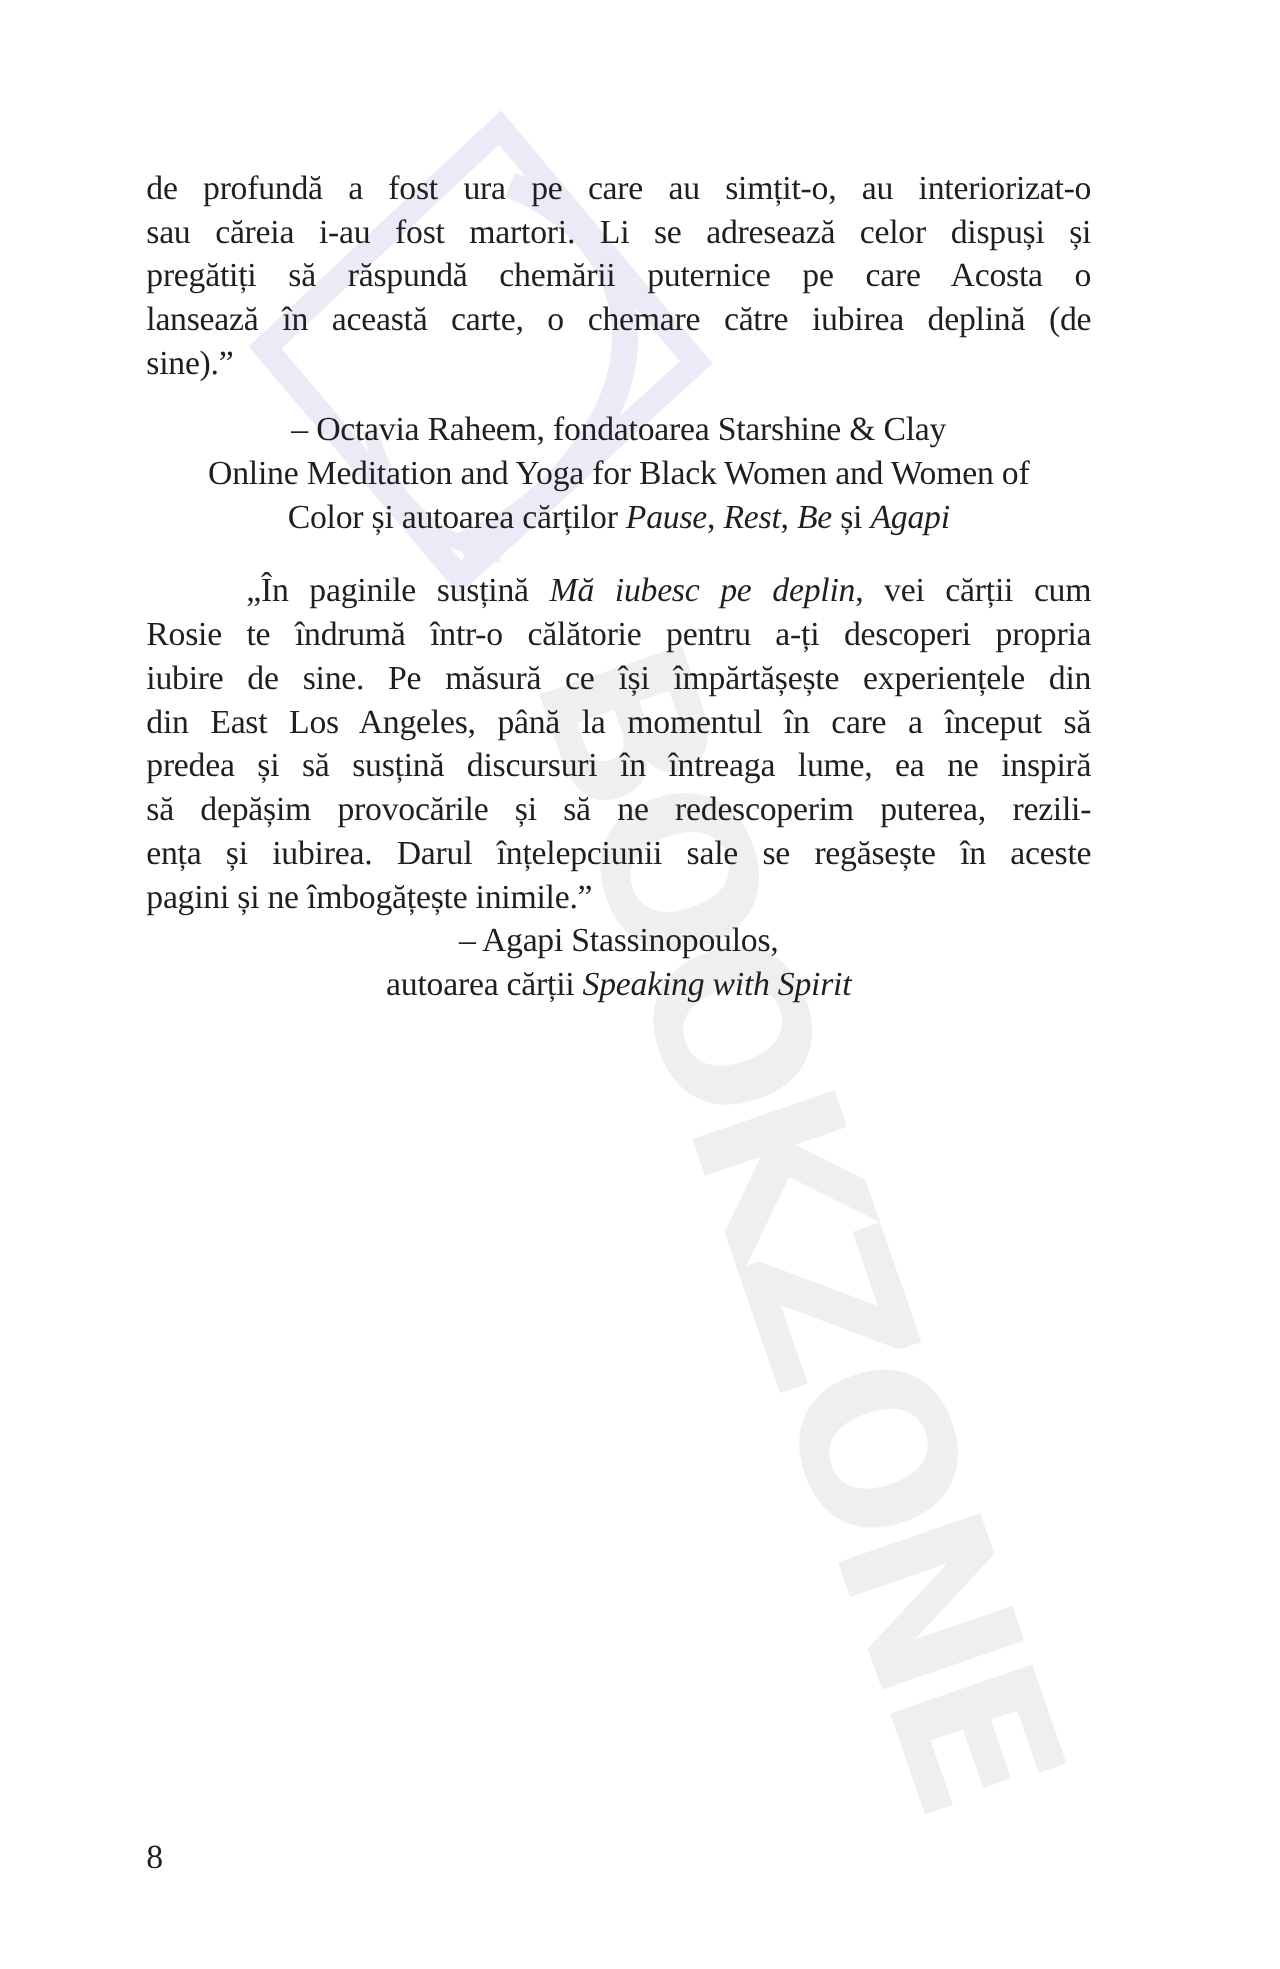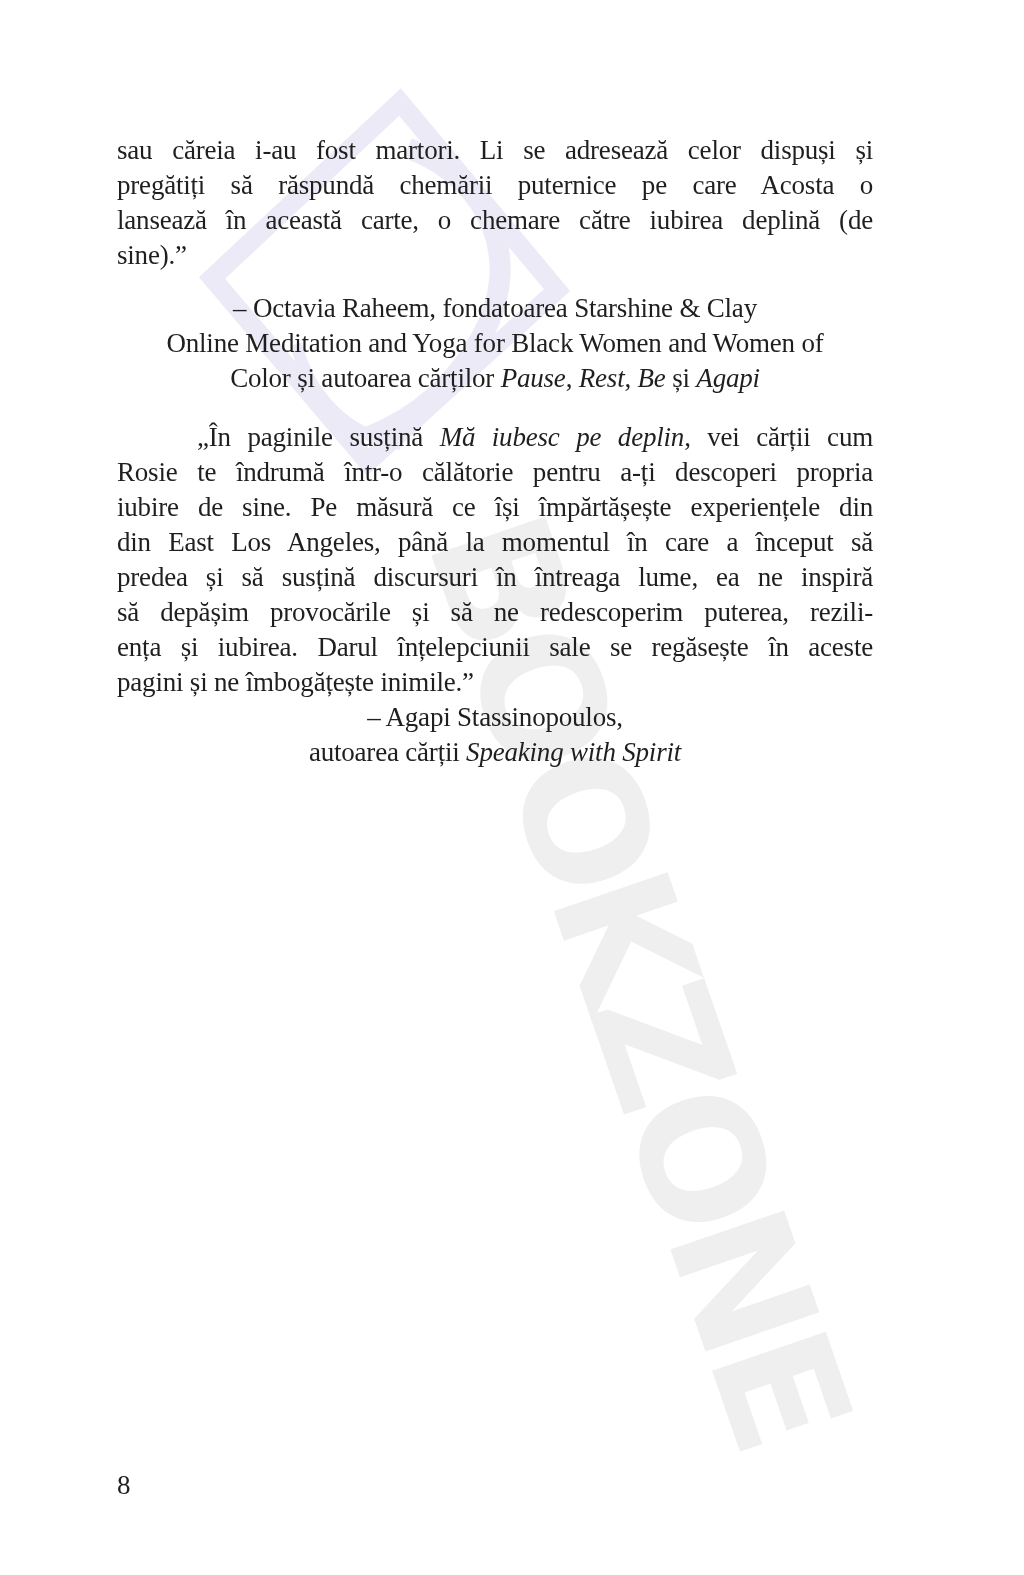--- a/index.html
+++ b/index.html
@@ -77,20 +77,21 @@
     <svg class="wm-logo" width="1024" height="1575" viewBox="0 0 1024 1575" aria-hidden="true">
       <path class="logo-stroke" d="M 400 102 L 557 290 L 368 462 L 212 278 Z" fill="none" stroke-width="19" stroke-linejoin="miter" stroke="#eceaf6"></path>
       <path class="logo-stroke" d="M 408 148 C 492 180 524 262 481 338 C 452 390 412 420 368 437" fill="none" stroke-width="21" stroke-linecap="butt" stroke="#eceaf6"></path>
       <path class="logo-stroke" d="M 296 344 C 310 398 348 436 401 444" fill="none" stroke-width="12" stroke-linecap="butt" stroke="#eceaf6"></path>
     </svg>
     <div class="wm-text" style="color: rgb(239, 239, 239);">BOOKZONE</div>
   </div>
 
   <main class="content">
     <section class="para para1">
+        <div class="tline"><span>de profundă a fost ura pe care au simțit-o, au interiorizat-o</span></div>
         <div class="tline"><span>sau căreia i-au fost martori. Li se adresează celor dispuși și</span></div>
         <div class="tline"><span>pregătiți să răspundă chemării puternice pe care Acosta o</span></div>
         <div class="tline"><span>lansează în această carte, o chemare către iubirea deplină (de</span></div>
         <div class="tline"><span>sine).”</span></div>
       </section>
     <section class="attr attr1">
         <div class="tline"><span>– Octavia Raheem, fondatoarea Starshine &amp; Clay</span></div>
         <div class="tline"><span>Online Meditation and Yoga for Black Women and Women of</span></div>
         <div class="tline"><span>Color și autoarea cărților </span><span class="it">Pause</span><span>, </span><span class="it">Rest</span><span>, </span><span class="it">Be</span><span> și </span><span class="it">Agapi</span></div>
       </section>

